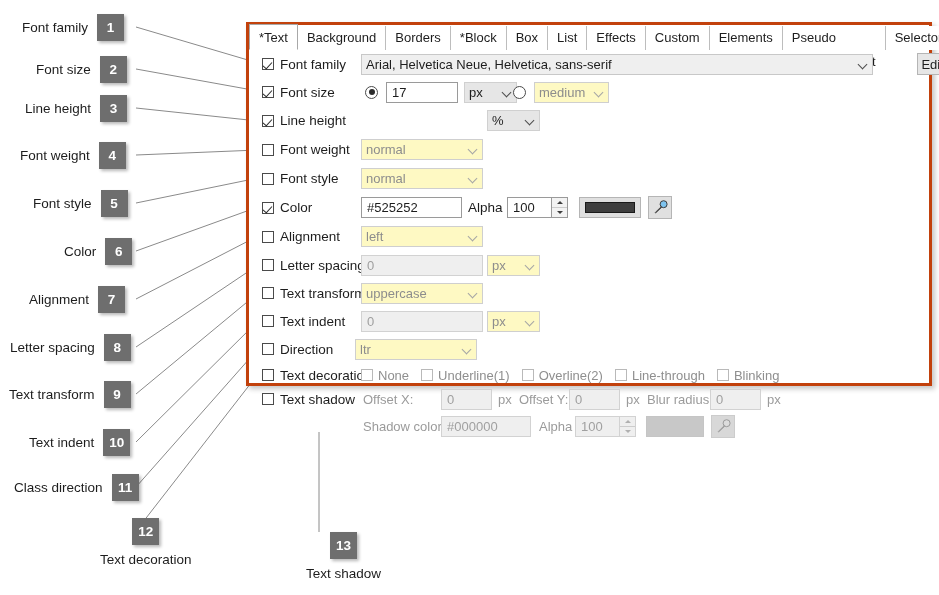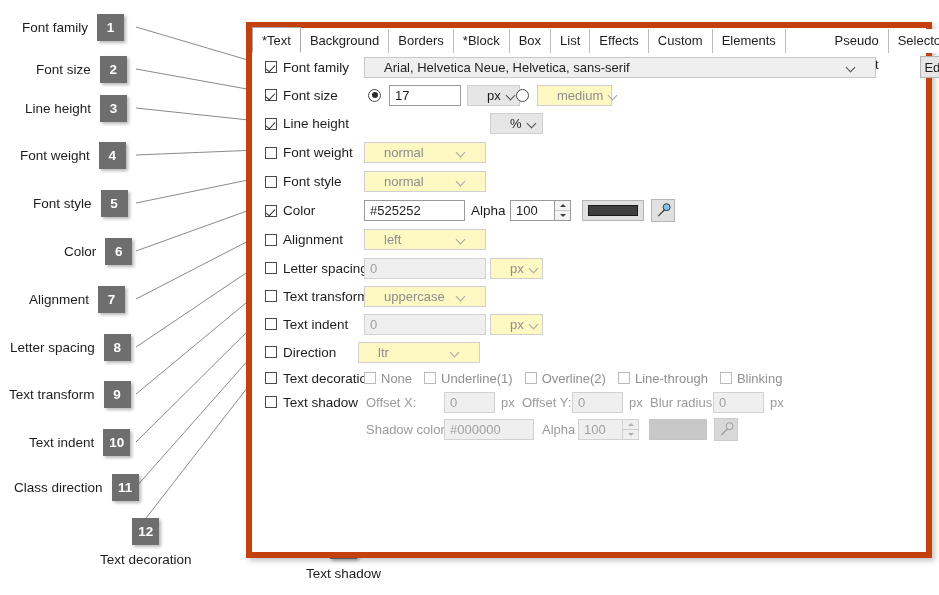--- a/index.html
+++ b/index.html
@@ -23,25 +23,24 @@
     display:flex;align-items:center;justify-content:center;
     font-size:13.5px;font-weight:bold;
     box-shadow:2px 2px 3px rgba(0,0,0,.28);
   }
   .callout .c-label.left{margin-right:9px;}
   .callout.below{flex-direction:column;align-items:center;}
   .callout.below .c-label{margin-top:8px;}
 
   
   #dialog{
-    position:absolute;left:246px;top:22px;width:686px;height:536px;
-    background:#ffffff;border:6px solid #c2410c;
+    position:absolute;left:246px;top:22px;width:686px;height:364px;
+    background:#ffffff;border:3px solid #c2410c;
     box-shadow:3px 3px 5px rgba(0,0,0,.22);
     box-sizing:border-box;
-    text-align:right;
   }
   
   #tabstrip{
     position:relative;height:25px;display:flex;align-items:flex-end;
     background:#ffffff;border-bottom:1px solid #a8a8a8;box-sizing:border-box;
   }
   .tab{
     height:24px;line-height:24px;padding:0 9px;font-size:13px;color:#1d1d1d;
     border-left:1px solid #bdbdbd;box-sizing:border-box;background:#ffffff;
     position:relative;top:1px;
@@ -69,21 +68,21 @@
 
   .ctl-field{
     background:#ffffff;border:1px solid #9a9a9a;height:21px;box-sizing:border-box;
     font-size:13px;color:#1d1d1d;display:flex;align-items:center;padding:0 5px;
   }
   .ctl-field.dis{background:#efefef;border-color:#d2d2d2;color:#a0a0a0;}
 
   .ctl-select{
     background:#e6e6e6;border:1px solid #d0d0d0;height:21px;box-sizing:border-box;
     font-size:13px;color:#1d1d1d;display:flex;align-items:center;
-    padding:0 19px;justify-content:space-between;
+    padding:0 4px;justify-content:space-between;
   }
   .ctl-select.dis{background:#fef9c3;border-color:#cfcfcf;color:#8d8d8d;}
   .ctl-select.light{background:#efefef;border:1px solid #c8c8c8;}
   .chev{width:9px;height:9px;position:relative;flex:none;margin-left:6px;}
   .chev::after{
     content:"";position:absolute;left:0;top:1px;width:6px;height:6px;
     border:solid #4e4e4e;border-width:0 1.4px 1.4px 0;transform:rotate(45deg);
   }
   .ctl-select.dis .chev::after{border-color:#a5a5a5;}
 

